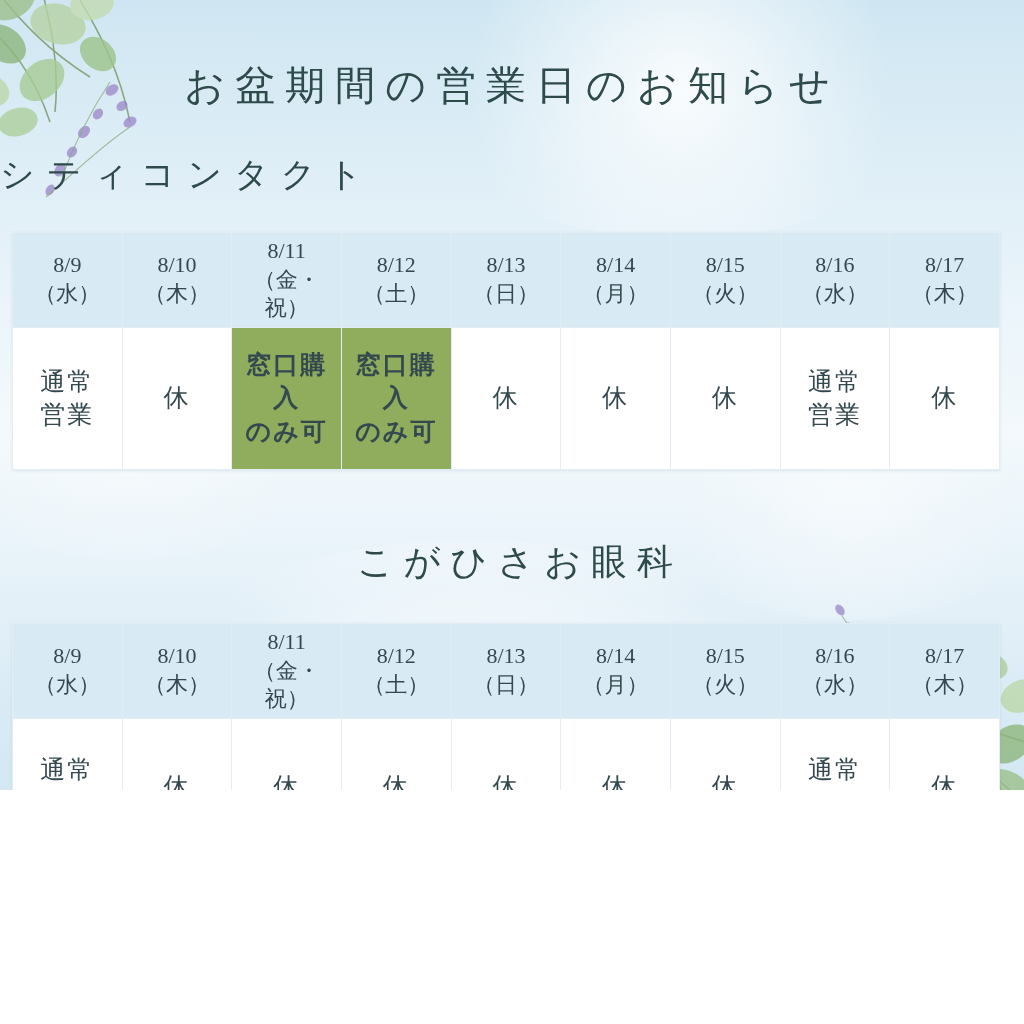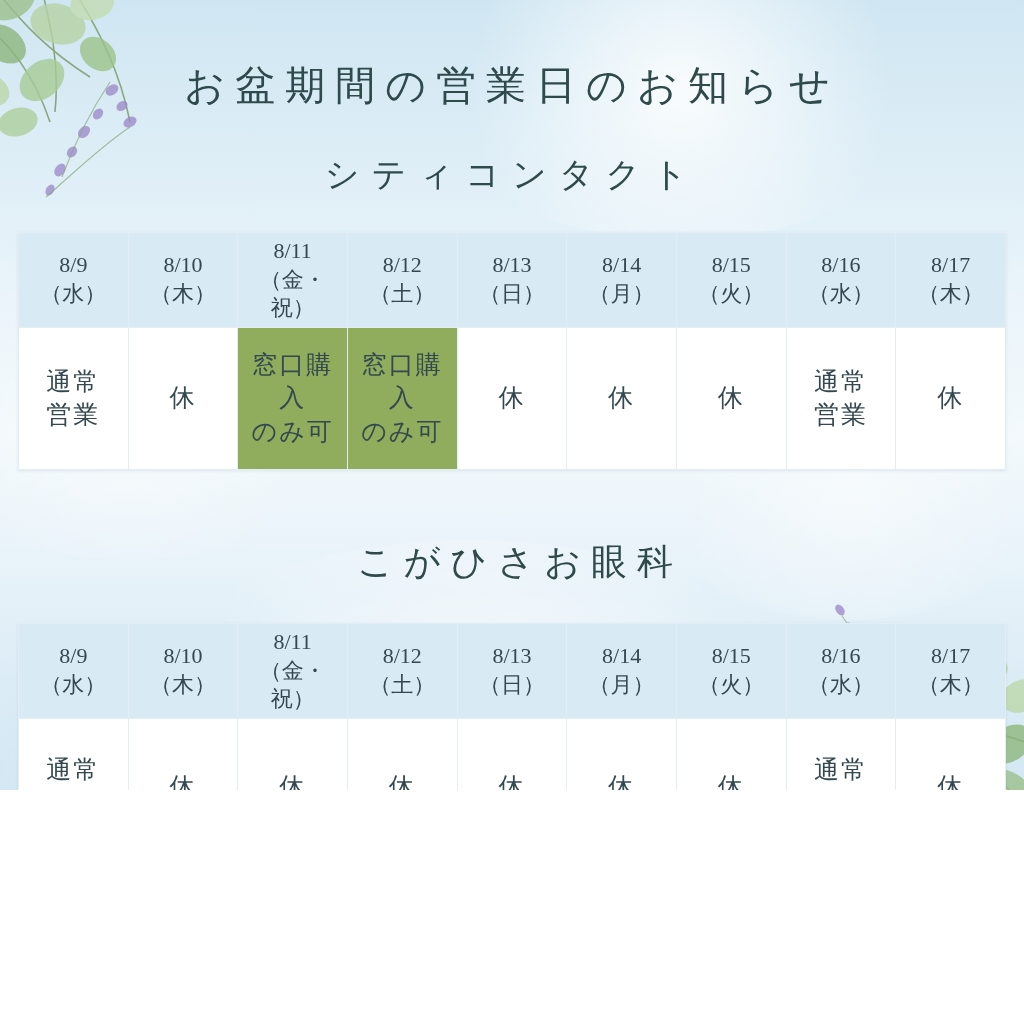--- a/index.html
+++ b/index.html
@@ -50,21 +50,21 @@
     font-size: 40px;
     letter-spacing: 10px;
     color: #2e4a4a;
     font-family: "Liberation Serif", "DejaVu Serif", serif;
   }
   .subtitle {
     position: absolute;
     top: 152px;
     left: 0;
     width: 100%;
-    text-align: center;
+    text-align: left;
     font-size: 34px;
     letter-spacing: 12px;
     color: #2e4a4a;
   }
   .section2-heading {
     position: absolute;
     top: 538px;
     left: 8px;
     width: 100%;
     text-align: center;
@@ -78,21 +78,21 @@
     left: 0;
     width: 100%;
     text-align: center;
     font-size: 30px;
     letter-spacing: 6px;
     color: #2e4a4a;
   }
 
   table.sched {
     position: absolute;
-    left: 18px;
+    left: 12px;
     width: 988px;
     border-collapse: collapse;
     table-layout: fixed;
     background: #ffffff;
     box-shadow: 0 1px 3px rgba(120,150,165,0.18);
   }
   table.sched.t1 { top: 232px; }
   table.sched.t2 { top: 623px; }
 
   table.sched td {
@@ -121,20 +121,21 @@
   td.rest {
     color: #e2593c;
     font-size: 30px;
     letter-spacing: 2px;
   }
   td.green {
     background: #8fad5c !important;
     color: #ffffff;
     font-size: 21px;
     letter-spacing: 1px;
+    font-weight: bold;
   }
   .dateline { display: block; }
   .dayline { display: block; }
   .cellline { display: block; }
 </style>
 </head>
 <body>
 
 <div class="poster">
 

